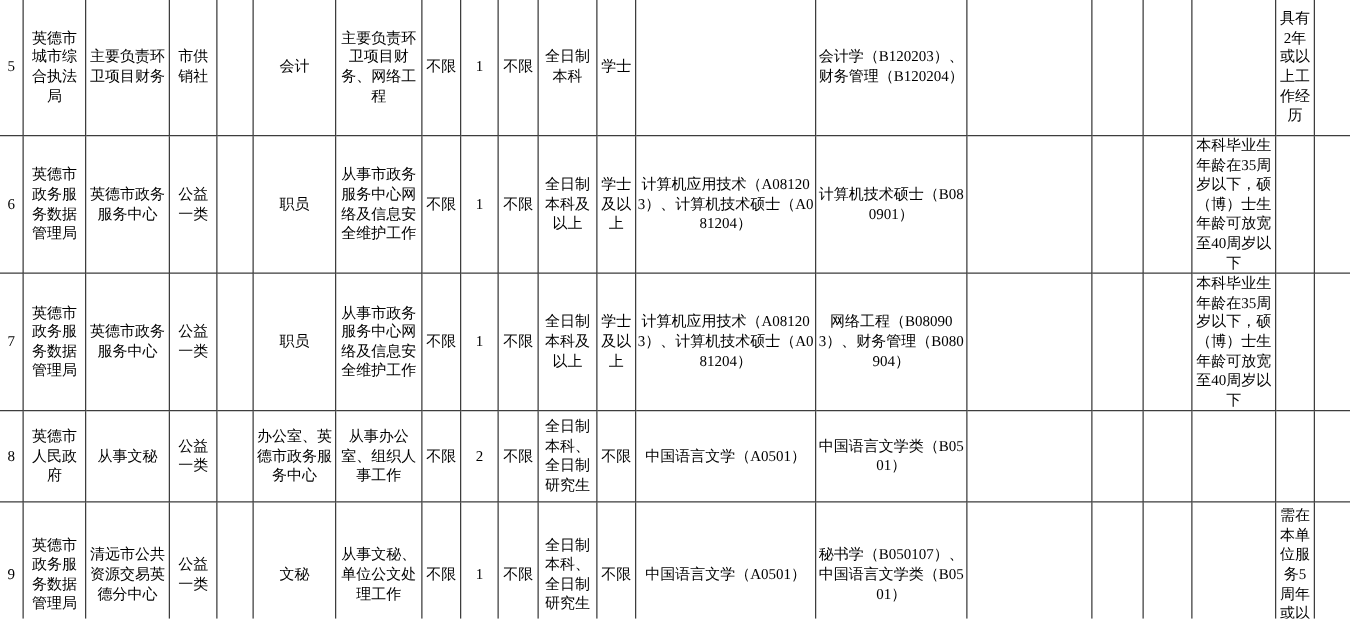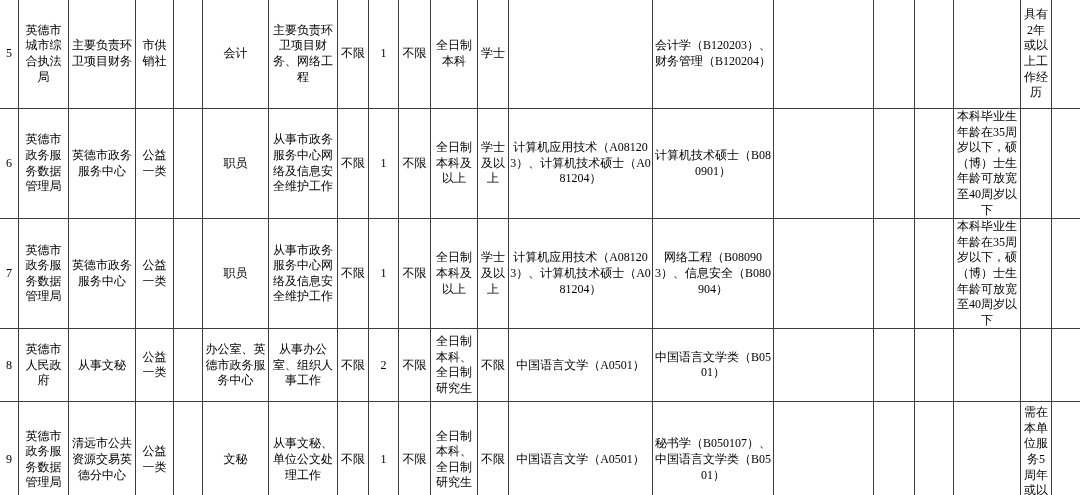--- a/index.html
+++ b/index.html
@@ -116,21 +116,21 @@
       <td>公益一类</td>
       <td></td>
       <td>职员</td>
       <td>从事市政务服务中心网络及信息安全维护工作</td>
       <td>不限</td>
       <td>1</td>
       <td>不限</td>
       <td>全日制本科及以上</td>
       <td>学士及以上</td>
       <td>计算机应用技术（A081203）、计算机技术硕士（A081204）</td>
-      <td>网络工程（B080903）、信息安全（B080904）</td>
+      <td>网络工程（B080903）、财务管理（B080904）</td>
       <td></td>
       <td></td>
       <td></td>
       <td>本科毕业生年龄在35周岁以下，硕（博）士生年龄可放宽至40周岁以下</td>
       <td></td>
       <td></td>
     </tr>
 
     <tr class="r8">
       <td>8</td>

